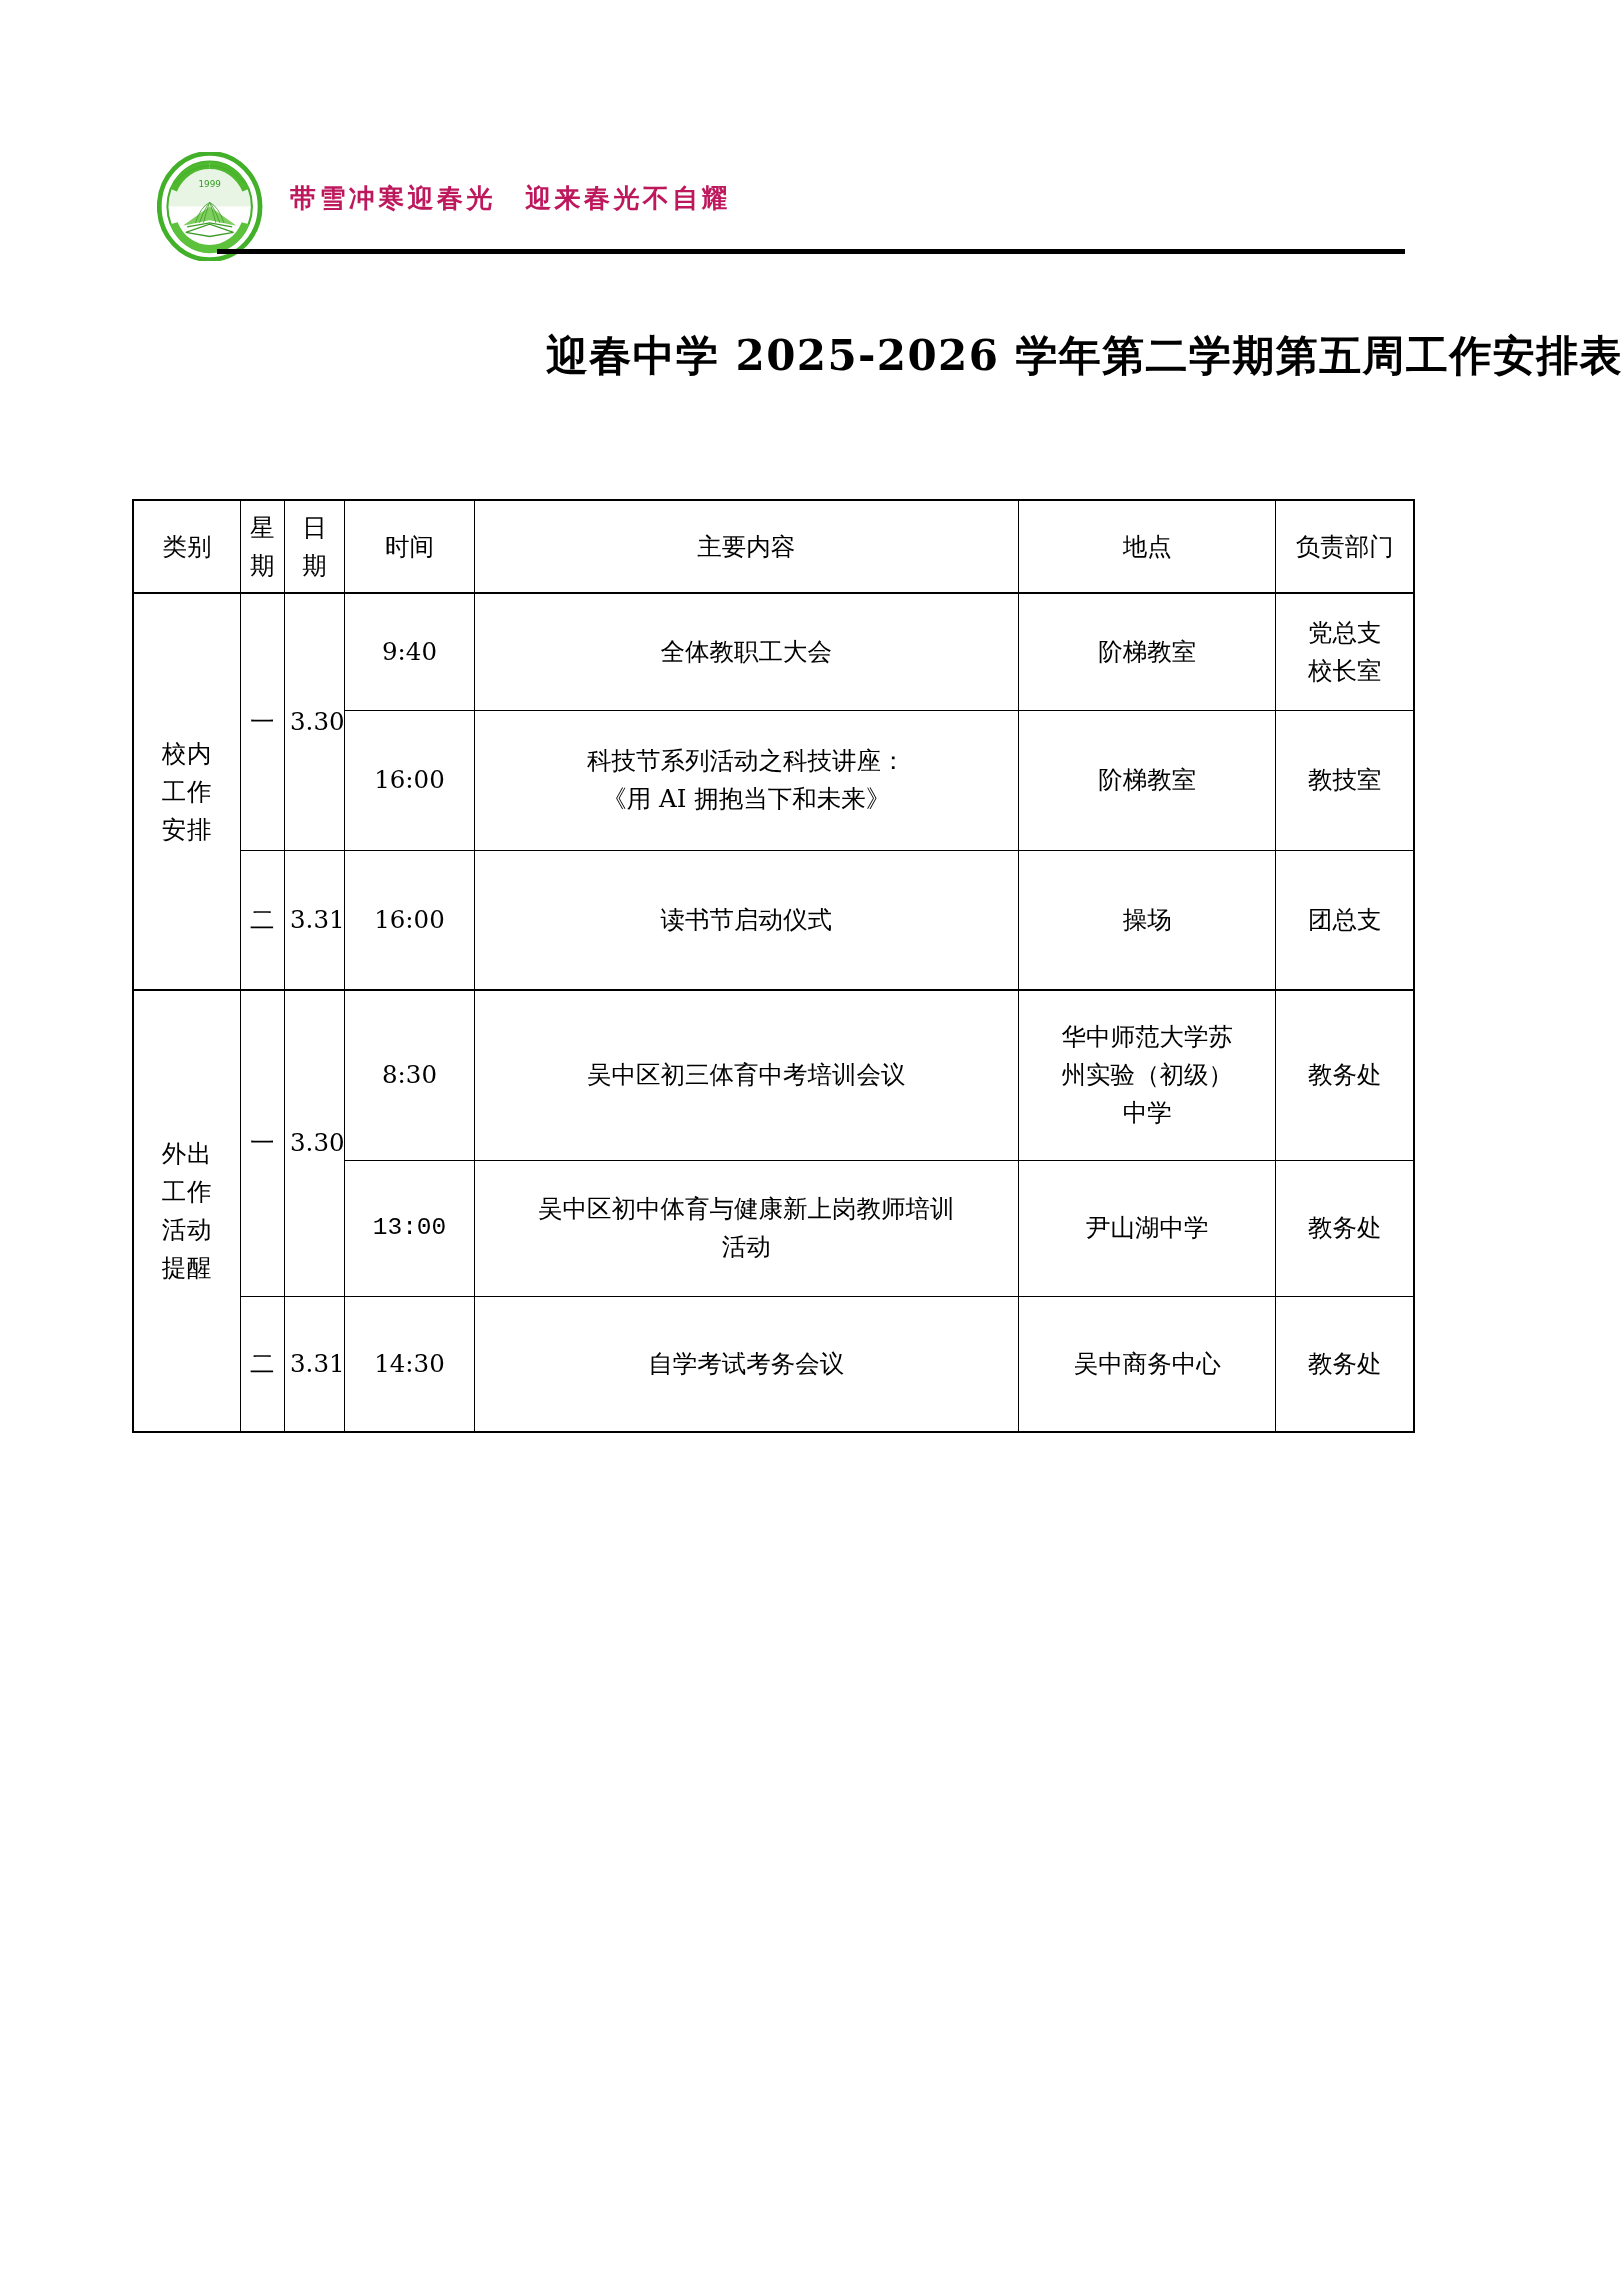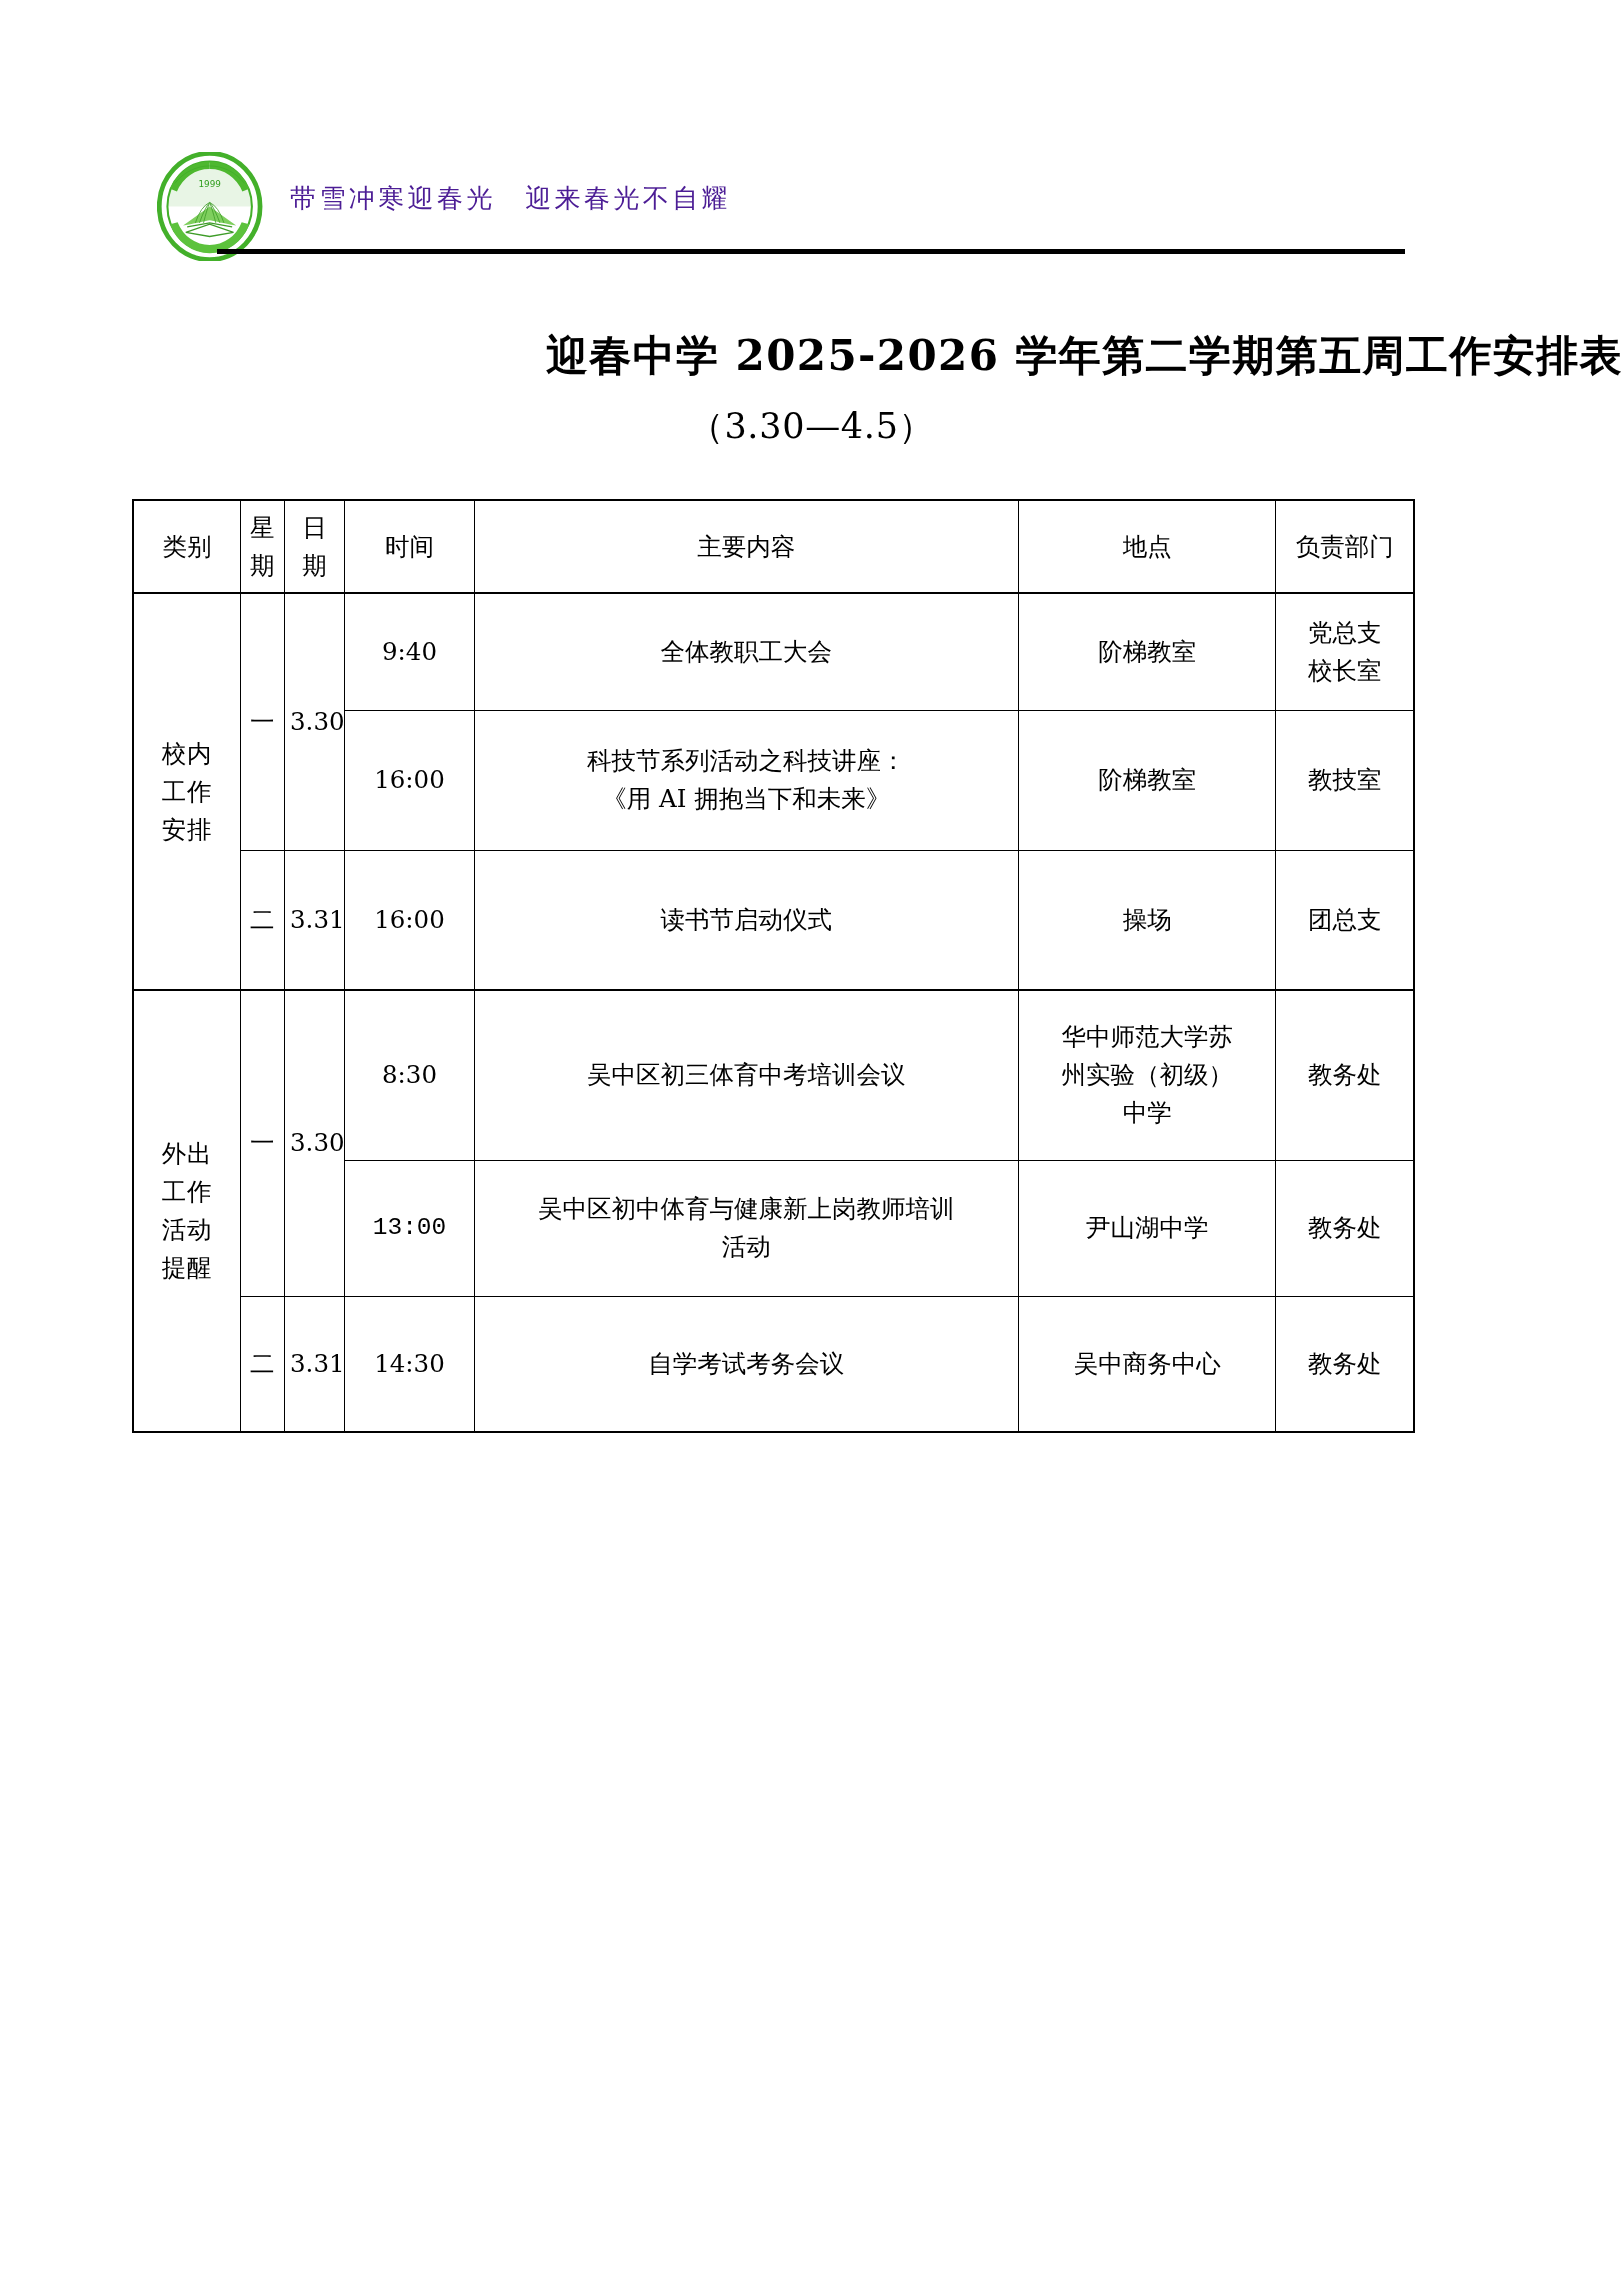--- a/index.html
+++ b/index.html
@@ -44,22 +44,22 @@
   .logo svg { display: block; }
 
   .motto {
     position: absolute;
     left: 133px;
     top: 29px;
     font-family: "DejaVu Serif", "Liberation Serif", serif;
     font-size: 26px;
     letter-spacing: 3.4px;
     white-space: pre;
-    color: #4c1d95;
-    font-weight: 400;
+    color: #be185d;
+    font-weight: 700;
   }
 
   .rule {
     position: absolute;
     left: 217px;
     top: 209px;
     width: 1188px;
     height: 4.8px;
     background: #000000;
   }
@@ -178,21 +178,20 @@
         <path d="M26 46 a66 70 0 0 1 102 0" fill="none" stroke="#2f9e1e" stroke-width="1" opacity="0.5"></path>
       </svg>
     </div>
 
     <div class="motto">带雪冲寒迎春光　迎来春光不自耀</div>
   </div>
 
   <div class="rule"></div>
 
   <div class="doc-title">迎春中学 2025-2026 学年第二学期第五周工作安排表</div>
-  <div class="doc-subtitle">（3.30—4.5）</div>
 
   <div class="sched-wrap">
     <table class="sched">
       <colgroup>
         <col class="c-cat">
           <col class="c-wd">
           <col class="c-date">
           <col class="c-time">
         <col class="c-topic">
           <col class="c-place">

